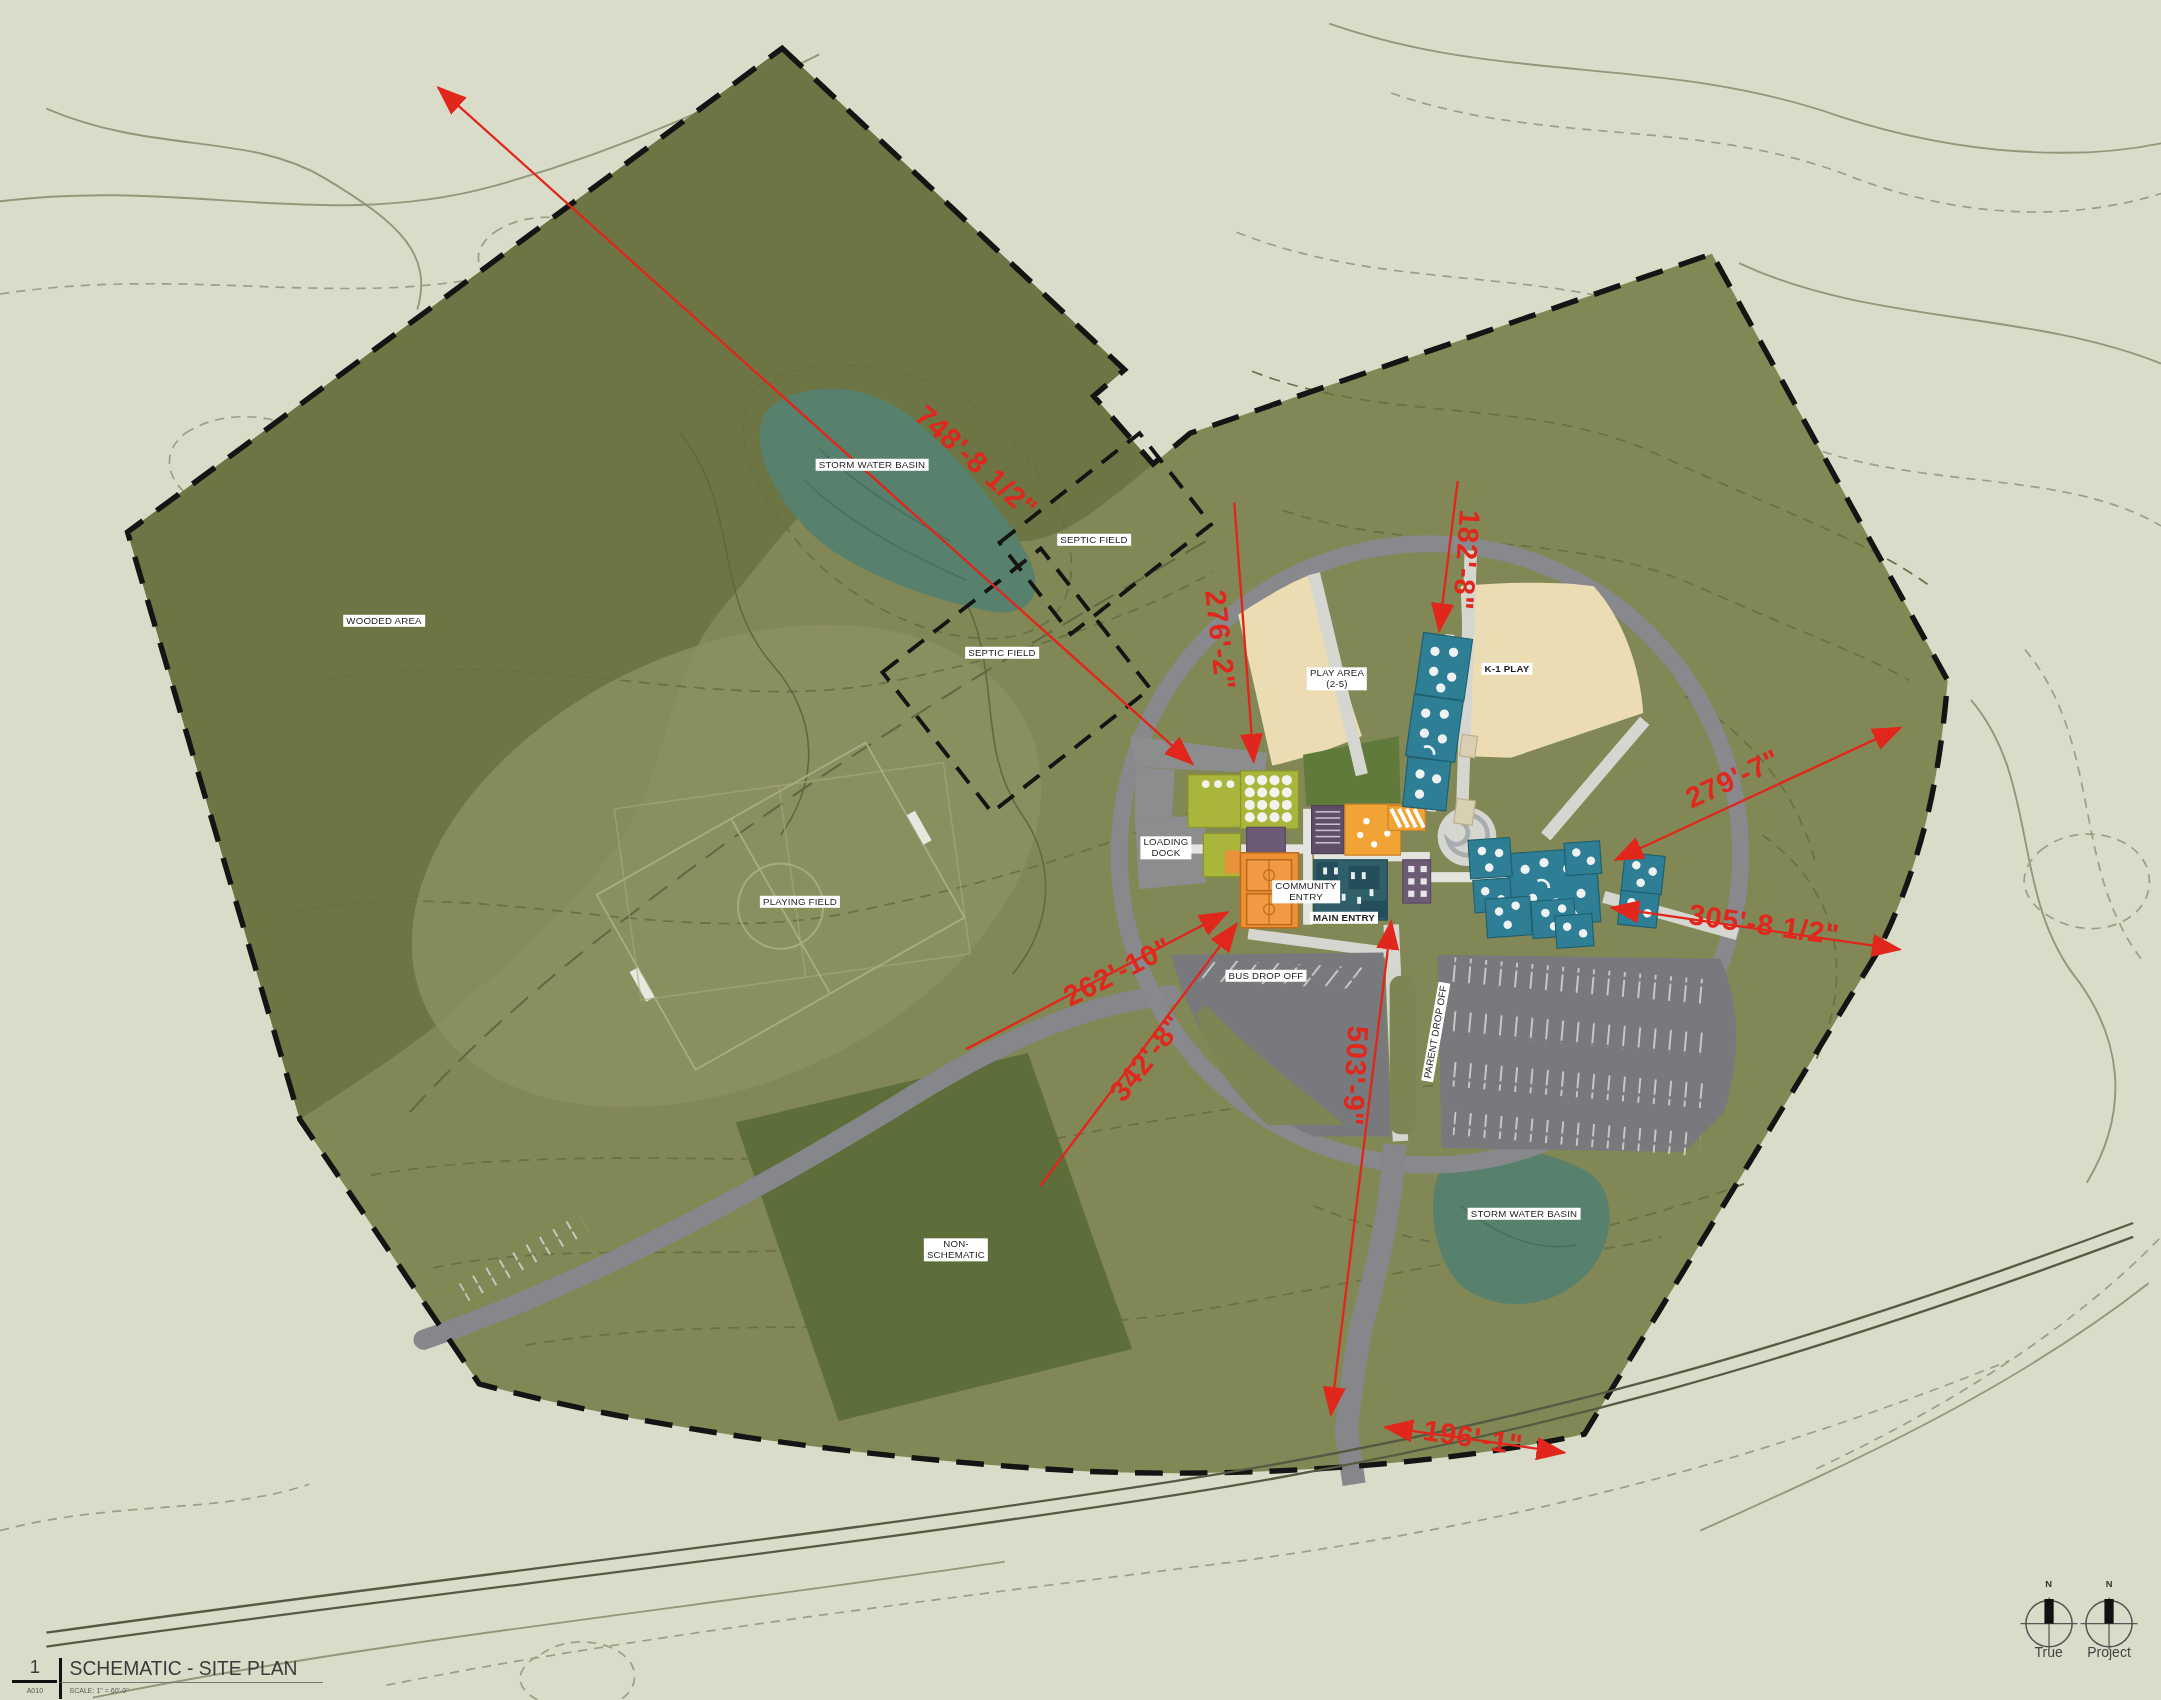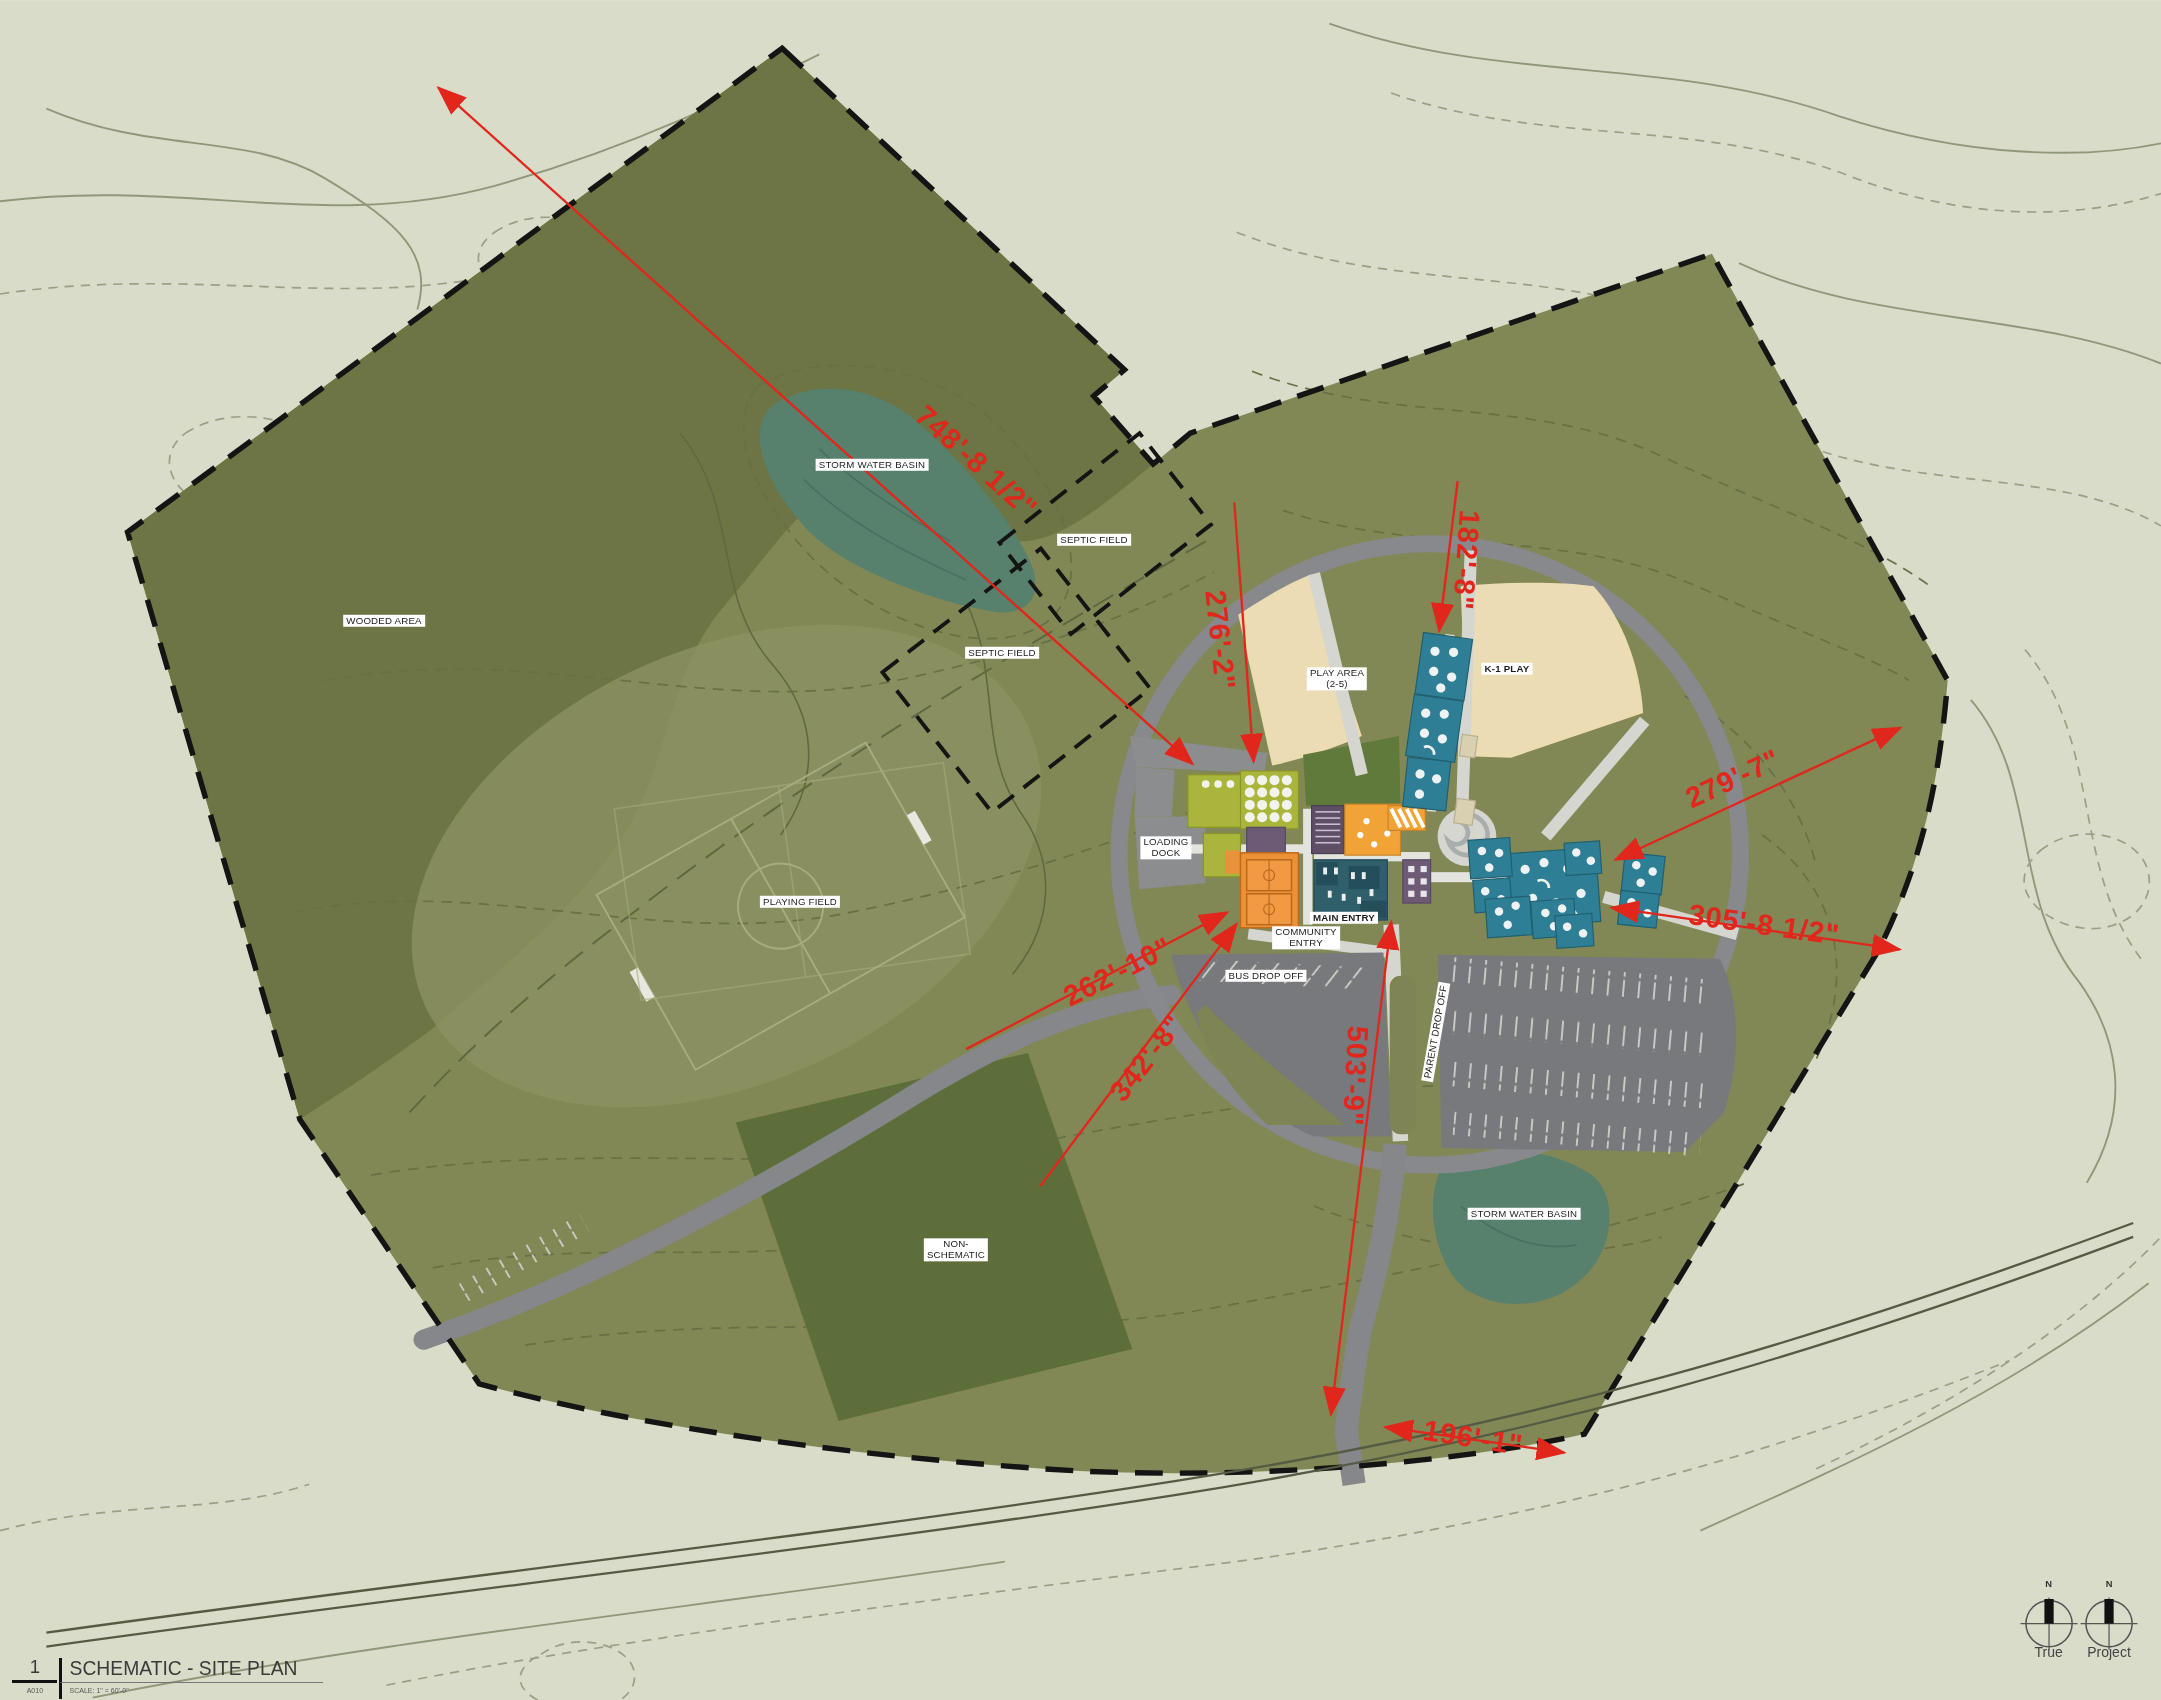--- a/index.html
+++ b/index.html
@@ -421,21 +421,21 @@
 
 <div id="labels-layer">
 
 <div class="map-label" style="left: 872px; top: 465px; transform: translate(-50%, -50%) rotate(0deg);">STORM WATER BASIN</div>
       <div class="map-label" style="left: 1094px; top: 540px; transform: translate(-50%, -50%) rotate(0deg);">SEPTIC FIELD</div>
       <div class="map-label" style="left: 1002px; top: 653px; transform: translate(-50%, -50%) rotate(0deg);">SEPTIC FIELD</div>
       <div class="map-label" style="left: 384px; top: 613px; transform: translate(-50%, -50%) rotate(0deg); margin-top: 8px;">WOODED AREA</div>
       <div class="map-label" style="left: 800px; top: 902px; transform: translate(-50%, -50%) rotate(0deg);">PLAYING FIELD</div>
       <div class="map-label" style="left: 1166px; top: 848px; transform: translate(-50%, -50%) rotate(0deg);">LOADING
 DOCK</div>
-      <div class="map-label" style="left: 1306px; top: 938px; transform: translate(-50%, -50%) rotate(0deg);">COMMUNITY
+      <div class="map-label" style="left: 1306px; top: 892px; transform: translate(-50%, -50%) rotate(0deg);">COMMUNITY
 ENTRY</div>
       <div class="map-label" style="left: 1344px; top: 918px; transform: translate(-50%, -50%) rotate(0deg); font-weight: bold;">MAIN ENTRY</div>
       <div class="map-label" style="left: 1266px; top: 976px; transform: translate(-50%, -50%) rotate(0deg);">BUS DROP OFF</div>
       <div class="map-label" style="left: 1436px; top: 1032px; transform: translate(-50%, -50%) rotate(-80deg);">PARENT DROP OFF</div>
       <div class="map-label" style="left: 956px; top: 1250px; transform: translate(-50%, -50%) rotate(0deg);">NON-
 SCHEMATIC</div>
       <div class="map-label" style="left: 1524px; top: 1214px; transform: translate(-50%, -50%) rotate(0deg);">STORM WATER BASIN</div>
       <div class="map-label" style="left: 1300px; top: 679px; transform: translate(-50%, -50%) rotate(0deg); margin-left: 37px;">PLAY AREA
 (2-5)</div>
       <div class="map-label" style="left: 1507px; top: 669px; transform: translate(-50%, -50%) rotate(0deg); font-weight: bold;">K-1 PLAY</div>

